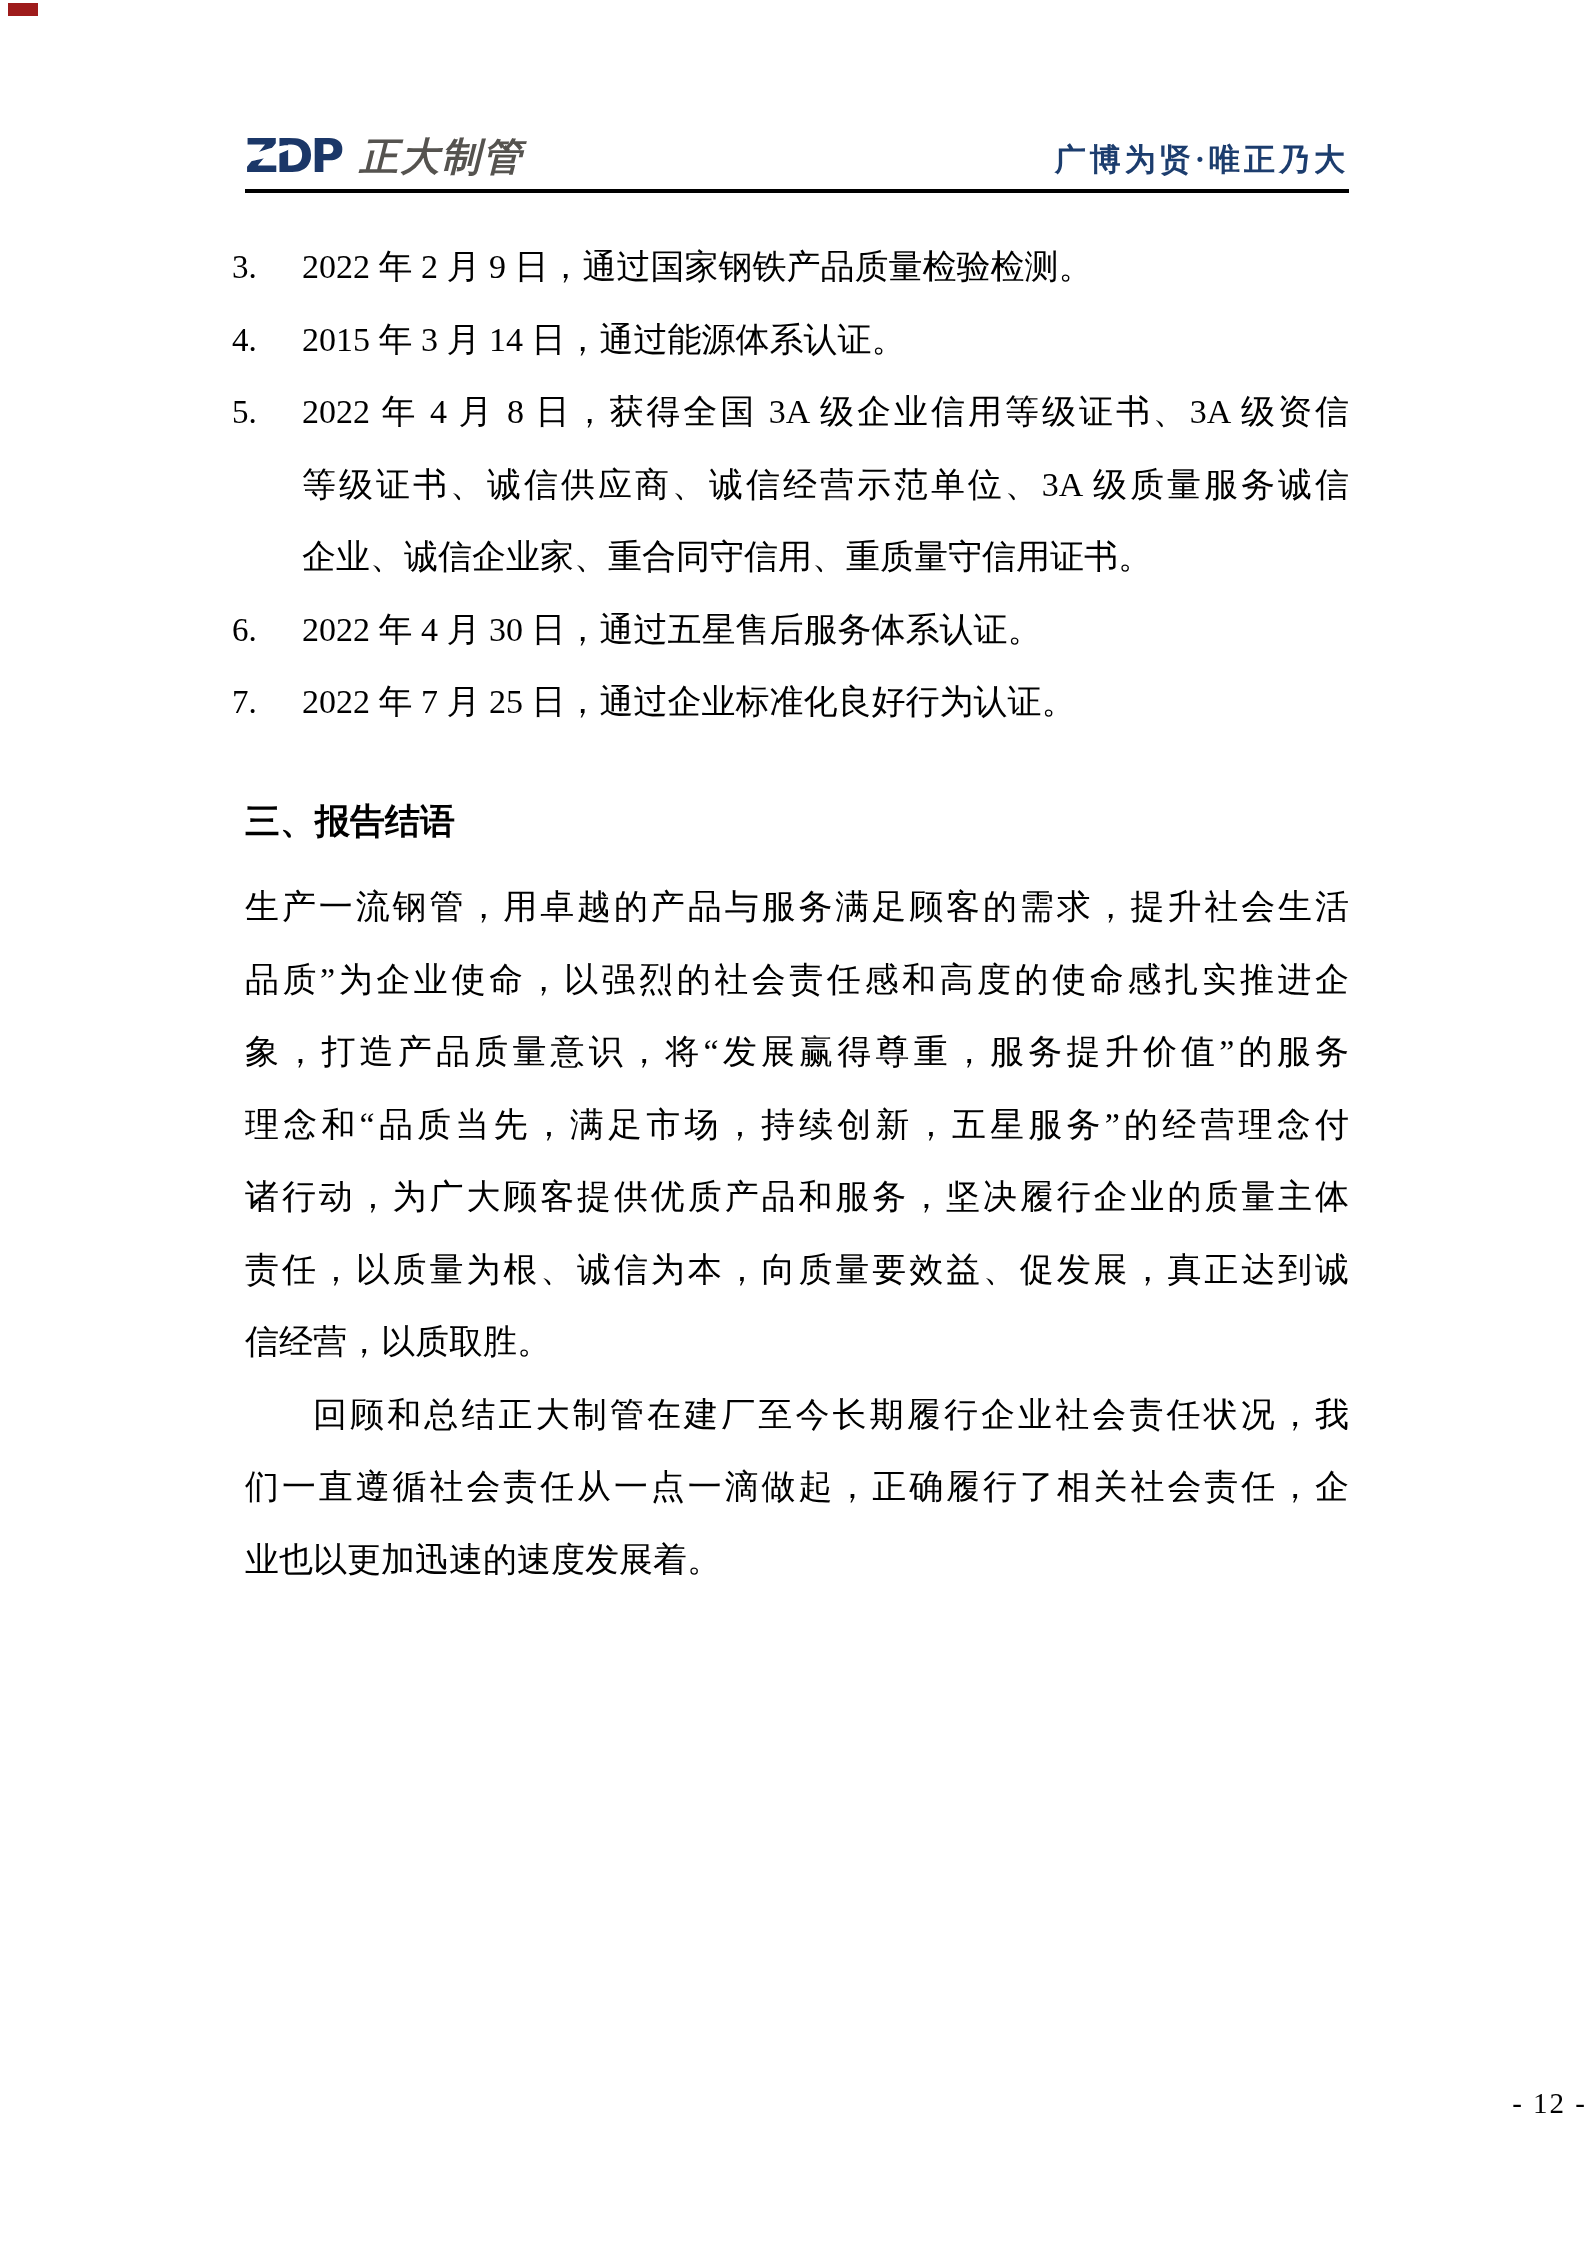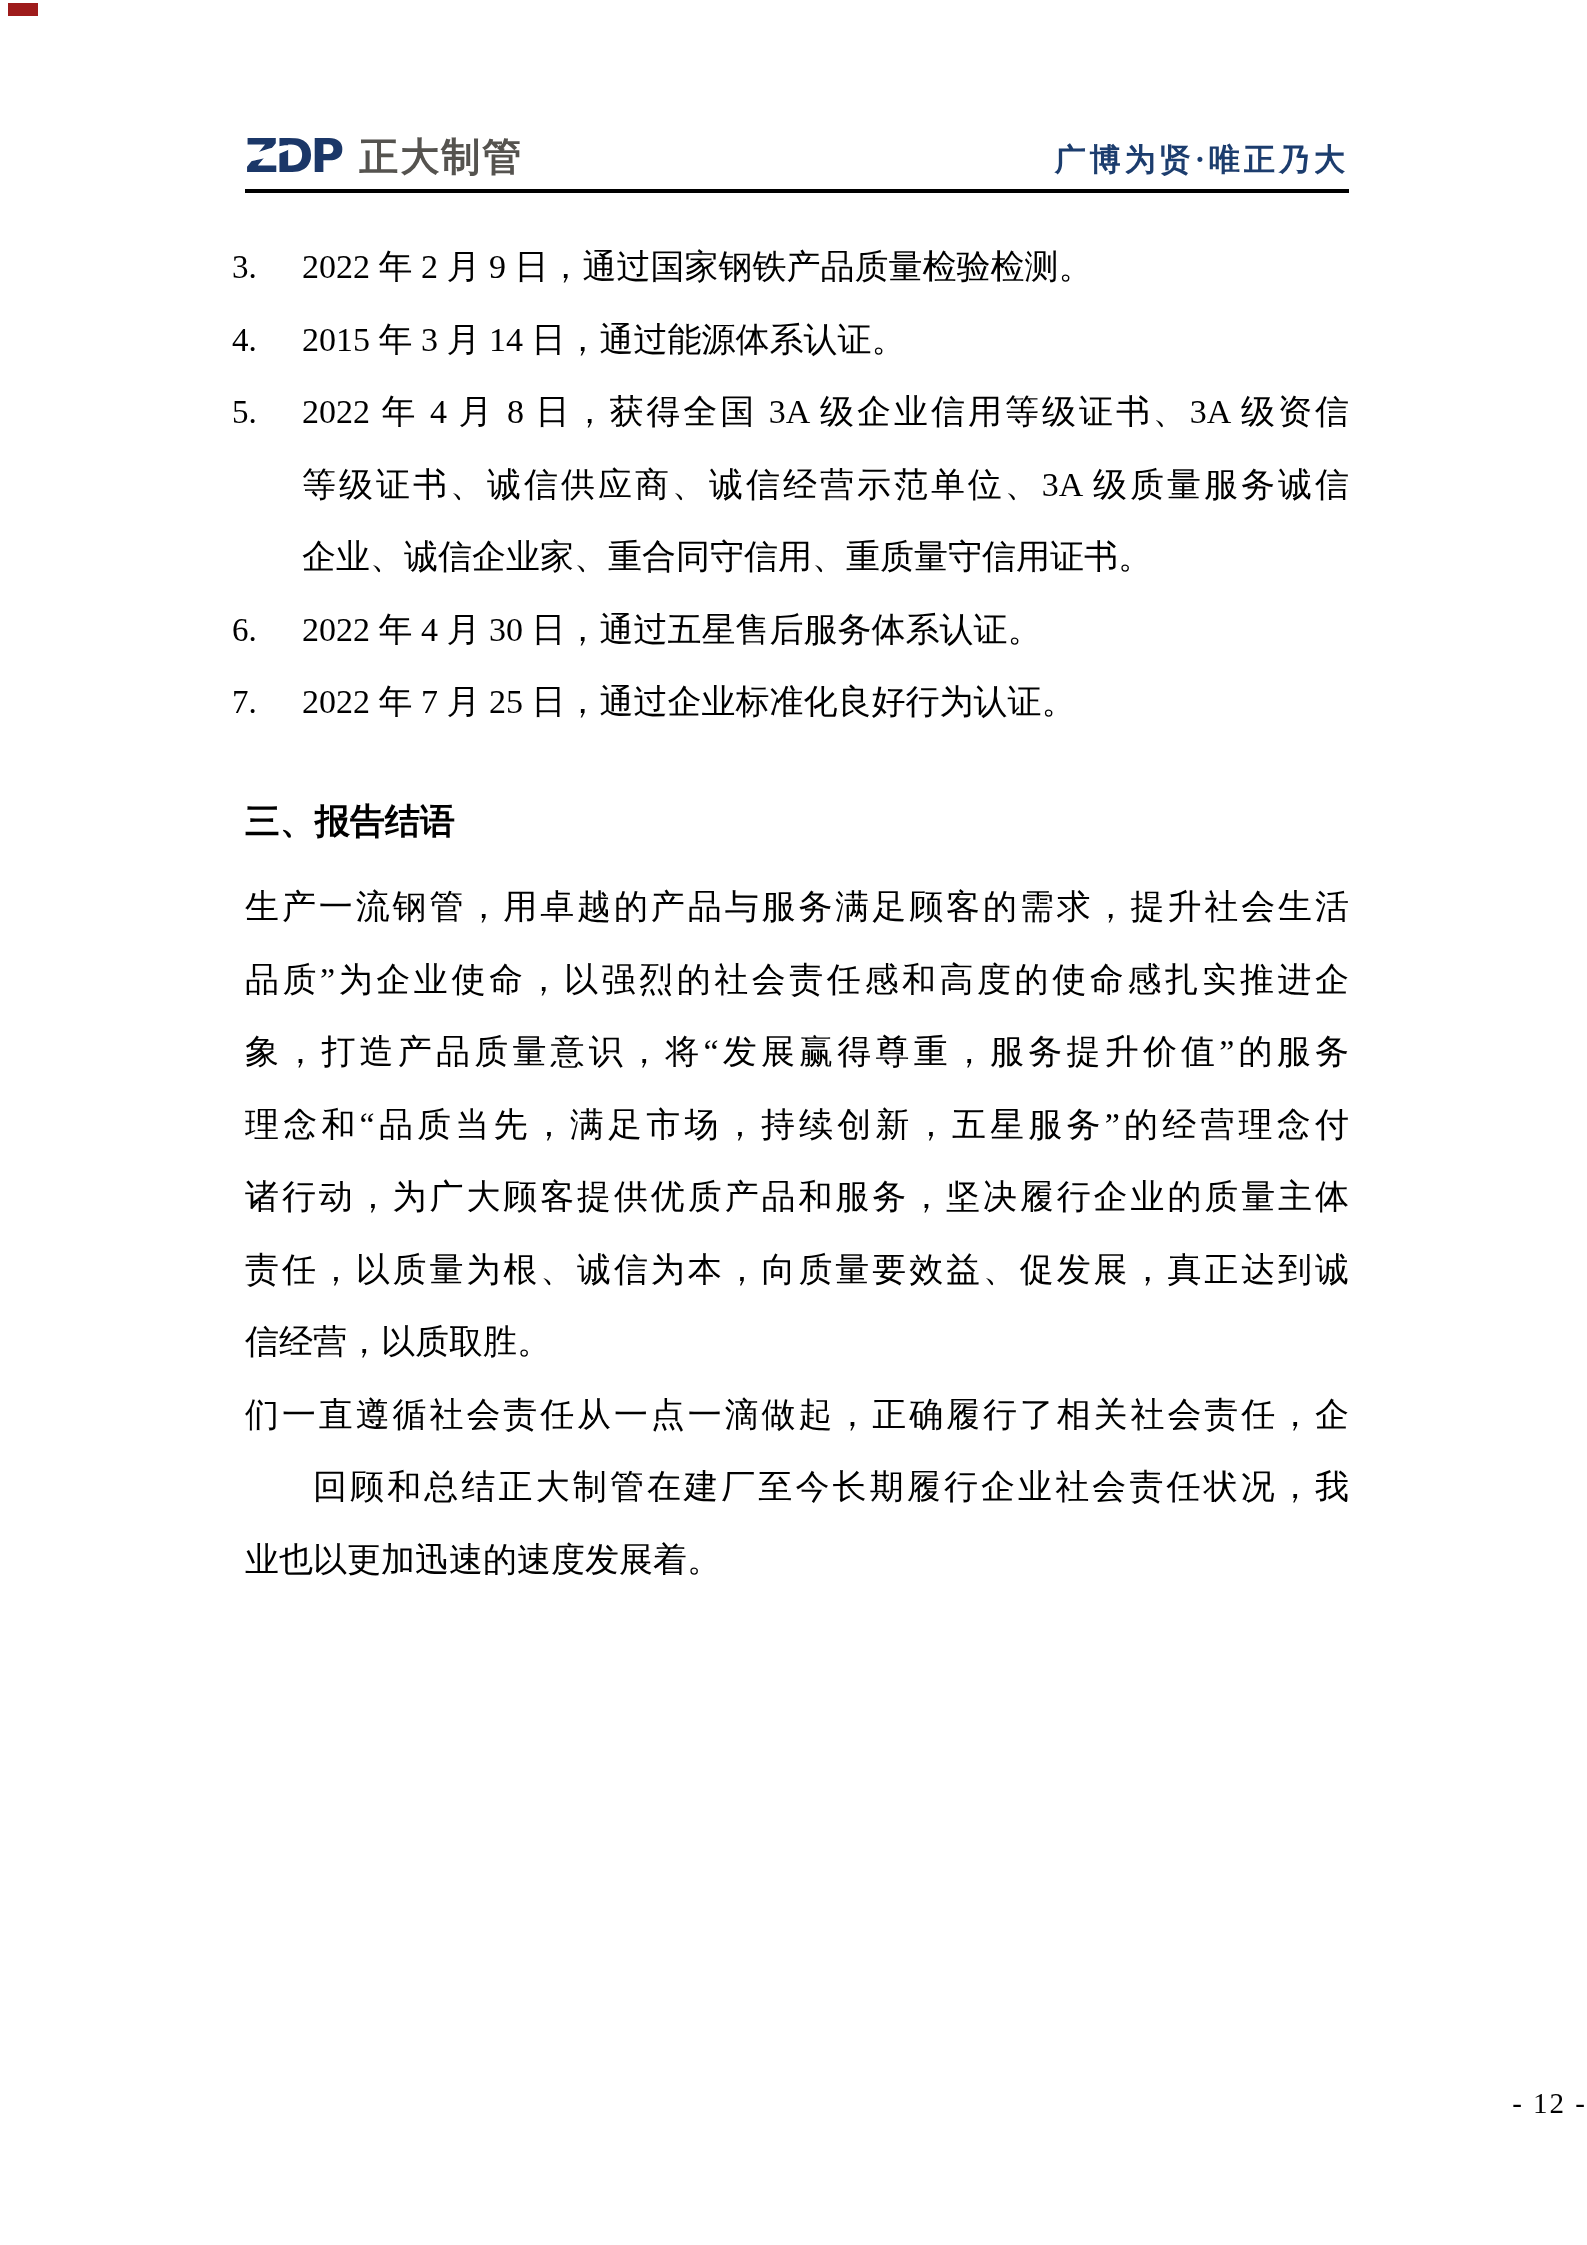--- a/index.html
+++ b/index.html
@@ -22,21 +22,21 @@
     font-weight:900;font-size:46px;line-height:1;
     letter-spacing:-3px;
   }
   .zdp-swoosh{
     position:absolute;left:-8px;top:17px;width:56px;height:8px;
     background:#fff;transform:rotate(-16deg);
     border-radius:60% 40% 40% 60% / 50% 50% 50% 50%;
   }
   .logo-company{
     font-family:"DejaVu Sans","Liberation Sans",sans-serif;
-    font-weight:700;font-size:39px;line-height:1;letter-spacing:2px;
+    font-weight:700;font-size:39px;line-height:1;letter-spacing:2px;font-style:italic;
   }
   .motto{
     position:absolute;top:144px;right:238px;
     font-size:31px;line-height:1;letter-spacing:4px;font-weight:700;
   }
   .rule{position:absolute;left:245px;right:238px;top:189px;height:4px;background:#000;}
 
   
   .content{position:absolute;left:245px;top:231px;width:1104px;}
   .line{font-size:34px;line-height:72.5px;white-space:normal;}
@@ -104,22 +104,22 @@
         <div class="para">
           <div class="line fill">生产一流钢管，用卓越的产品与服务满足顾客的需求，提升社会生活</div>
           <div class="line fill">品质”为企业使命，以强烈的社会责任感和高度的使命感扎实推进企</div>
           <div class="line fill">象，打造产品质量意识，将“发展赢得尊重，服务提升价值”的服务</div>
           <div class="line fill">理念和“品质当先，满足市场，持续创新，五星服务”的经营理念付</div>
           <div class="line fill">诸行动，为广大顾客提供优质产品和服务，坚决履行企业的质量主体</div>
           <div class="line fill">责任，以质量为根、诚信为本，向质量要效益、促发展，真正达到诚</div>
           <div class="line">信经营，以质取胜。</div>
         </div>
         <div class="para">
+          <div class="line fill indent">回顾和总结正大制管在建厂至今长期履行企业社会责任状况，我</div>
           <div class="line fill">们一直遵循社会责任从一点一滴做起，正确履行了相关社会责任，企</div>
-          <div class="line fill indent">回顾和总结正大制管在建厂至今长期履行企业社会责任状况，我</div>
           <div class="line">业也以更加迅速的速度发展着。</div>
         </div>
       </div>
   </div>
 
   <div class="page-number">- 12 -</div>
 
 </div>
 
 </body></html>

